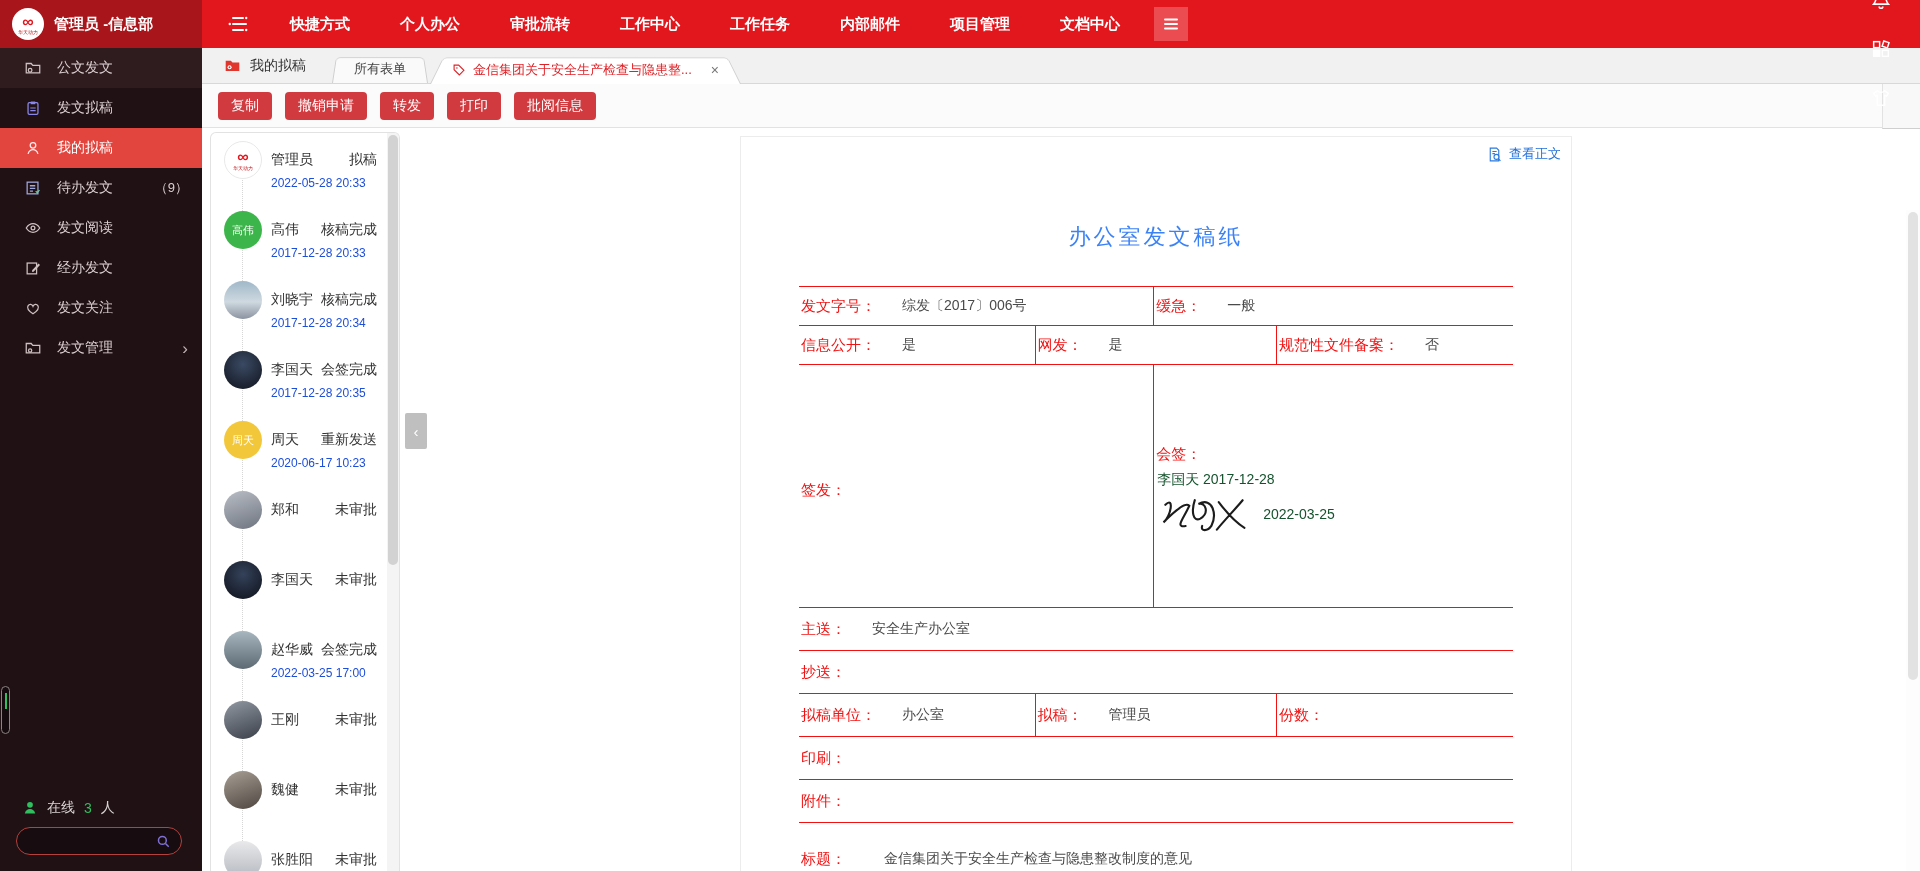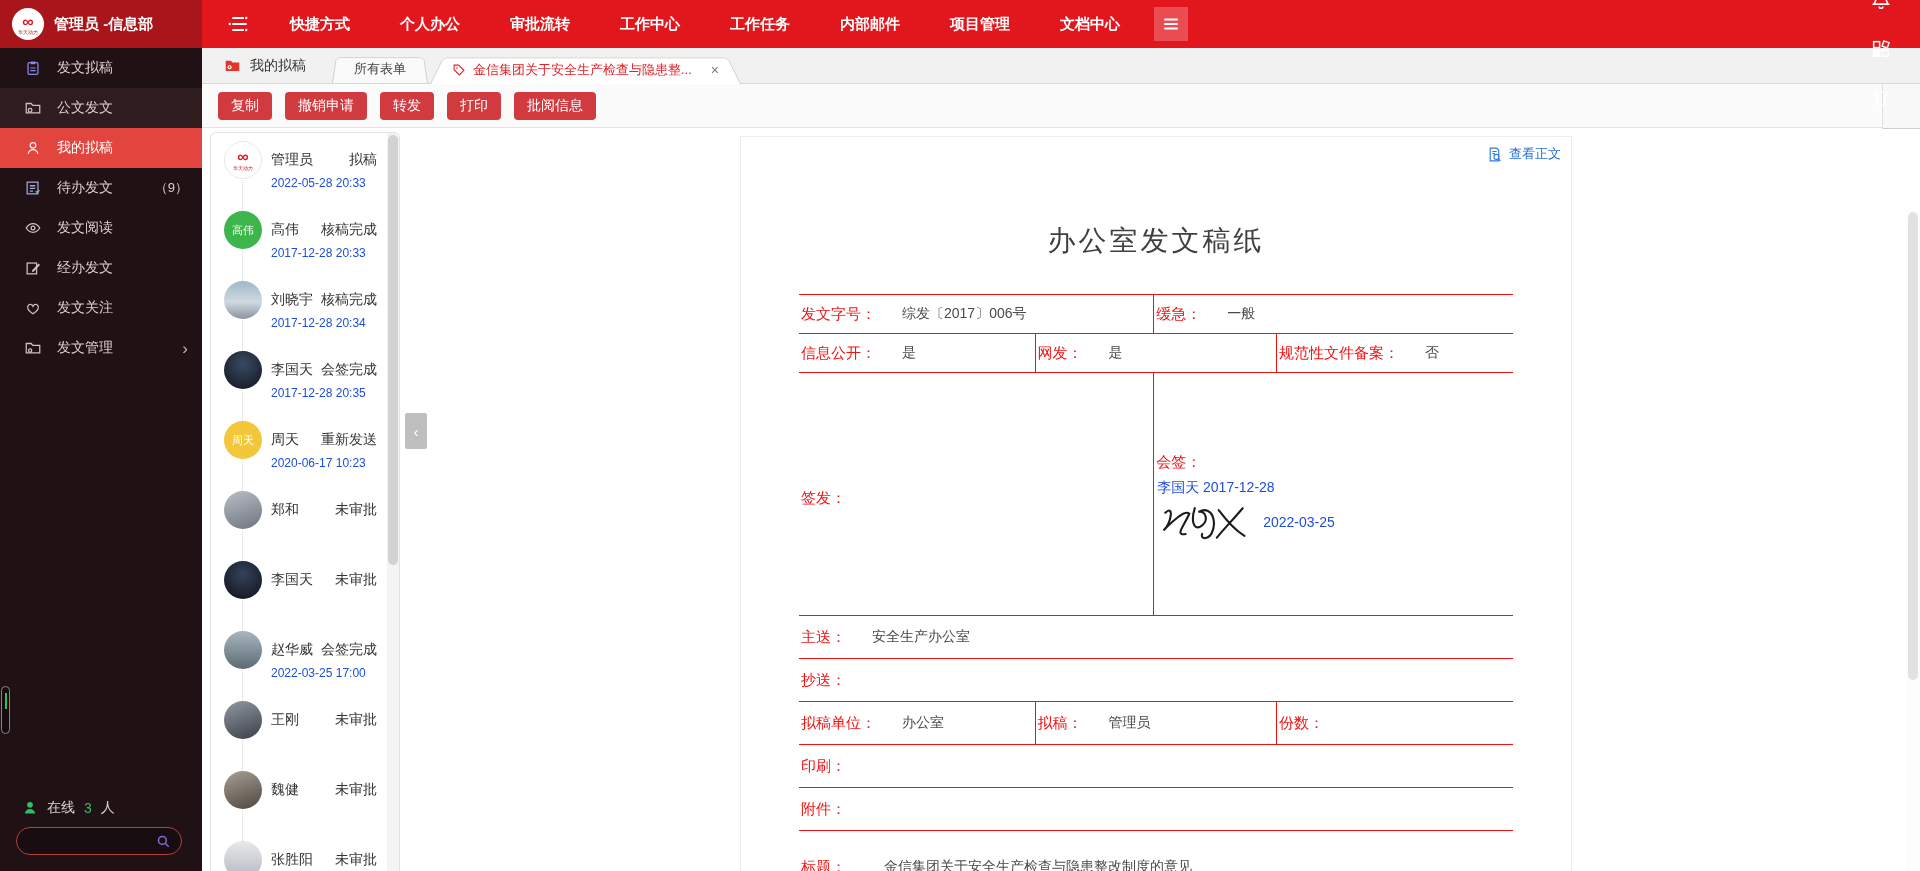--- a/index.html
+++ b/index.html
@@ -100,35 +100,35 @@
 
   .handle { position:absolute; left:203px; top:284px; width:22px; height:36px; background:#bfbfbf;
     color:#fff; display:flex; align-items:center; justify-content:center; font-size:15px;
     cursor:pointer; border-radius:2px; }
 
   
   .doc-card { position:absolute; left:538px; top:7px; width:832px; bottom:-2px;
     border:1px solid #ececec; background:#fff; }
   .view-link { position:absolute; top:8px; right:10px; display:flex; gap:6px; align-items:center;
     color:#2472d9; font-size:13px; cursor:pointer; }
-  .doc-title { margin-top:85px; text-align:center; color:#404040; font-size:28px; letter-spacing:3px; }
+  .doc-title { margin-top:85px; text-align:center; color:#3b82f6; font-size:22px; letter-spacing:3px; }
   .doc-table { margin:34px 58px 0 58px; font-size:14px; }
   .trow { display:flex; border-top:1px solid #f11111; }
   .tbottom { border-top:1px solid #f11111; }
   .tcell { display:flex; align-items:center; padding-left:2px; }
   .tcell + .tcell { border-left:1px solid #f11111; }
   .h38 .tcell { height:38px; }
   .h42 .tcell { height:42px; }
   .w100{width:100%} .w50{width:49.6%} .w50b{width:50.4%}
   .w33{width:33%} .w34{width:33.8%} .w33b{width:33.2%} .w67{width:66.8%}
   .tall .tcell { height:242px; align-items:center; padding-top:9px; }
   .tlabel { color:#f11313; font-size:15px; white-space:nowrap; }
   .tvalue { color:#4a4a4a; margin-left:26px; }
   .cs-col { display:flex; flex-direction:column; align-items:flex-start; }
-  .cs-line { color:#1d4ed8; margin:7px 0 0 1px; }
+  .cs-line { color:#14532d; margin:7px 0 0 1px; }
   .cs-sig { display:flex; align-items:center; gap:10px; margin-top:2px; }
   .title-row { display:flex; align-items:center; margin-top:16px; height:40px; padding-left:2px; }
   .tvalue-wide { margin-left:38px; }
 
   
   .corner-box { position:absolute; top:36px; right:0; width:38px; height:45px; background:#f8f8f8;
     border-left:1px solid #e2e2e2; border-bottom:1px solid #cfcfcf; }
   .page-scroll { position:absolute; top:81px; right:0; width:14px; bottom:0; background:#fdfdfd; }
   .page-thumb { position:absolute; top:2px; left:2px; width:10px; height:468px; background:#e2e2e2; border-radius:5px; cursor:pointer; }
 
@@ -211,34 +211,34 @@
     <span class="icon-btn">
       <svg width="22" height="22" viewBox="0 0 24 24" fill="none" stroke="#fff" stroke-width="1.8" stroke-linecap="round">
         <path d="M12 3.5V11"></path>
           <path d="M8.2 6a7 7 0 1 0 7.6 0"></path>
         </svg>
     </span>
   </div>
 </div>
 
 <div class="sidebar">
+  <div class="side-item first">
+    <svg class="side-ico" viewBox="0 0 20 20" fill="none" stroke="#cfc0c2" stroke-width="1.4">
+      <path d="M2.5 5h5.5l1.8 2h7.7v8.5H2.5z"></path>
+        <circle cx="6.8" cy="12.5" r="2"></circle>
+      </svg>
+    <span>公文发文</span>
+  </div>
   <div class="side-item">
     <svg class="side-ico" viewBox="0 0 20 20">
       <rect x="4.5" y="4" width="11" height="13" rx="1.5" fill="none" stroke="#8a87ea" stroke-width="1.4"></rect>
       <rect x="7.5" y="2.8" width="5" height="3" fill="#8a87ea"></rect>
       <path d="M7 10h6M7 13h6" stroke="#8a87ea" stroke-width="1.3"></path>
       </svg>
     <span>发文拟稿</span>
-  </div>
-  <div class="side-item first">
-    <svg class="side-ico" viewBox="0 0 20 20" fill="none" stroke="#cfc0c2" stroke-width="1.4">
-      <path d="M2.5 5h5.5l1.8 2h7.7v8.5H2.5z"></path>
-        <circle cx="6.8" cy="12.5" r="2"></circle>
-      </svg>
-    <span>公文发文</span>
   </div>
   <div class="side-item active">
     <svg class="side-ico" viewBox="0 0 20 20" fill="none" stroke="#ffe9ec" stroke-width="1.4">
       <circle cx="10" cy="7" r="3.1"></circle>
         <path d="M4.5 16.5c1-3 3-4.6 5.5-4.6s4.5 1.6 5.5 4.6"></path>
       </svg>
     <span>我的拟稿</span>
   </div>
   <div class="side-item">
     <svg class="side-ico" viewBox="0 0 20 20" fill="none" stroke="#9fa8de" stroke-width="1.4">

